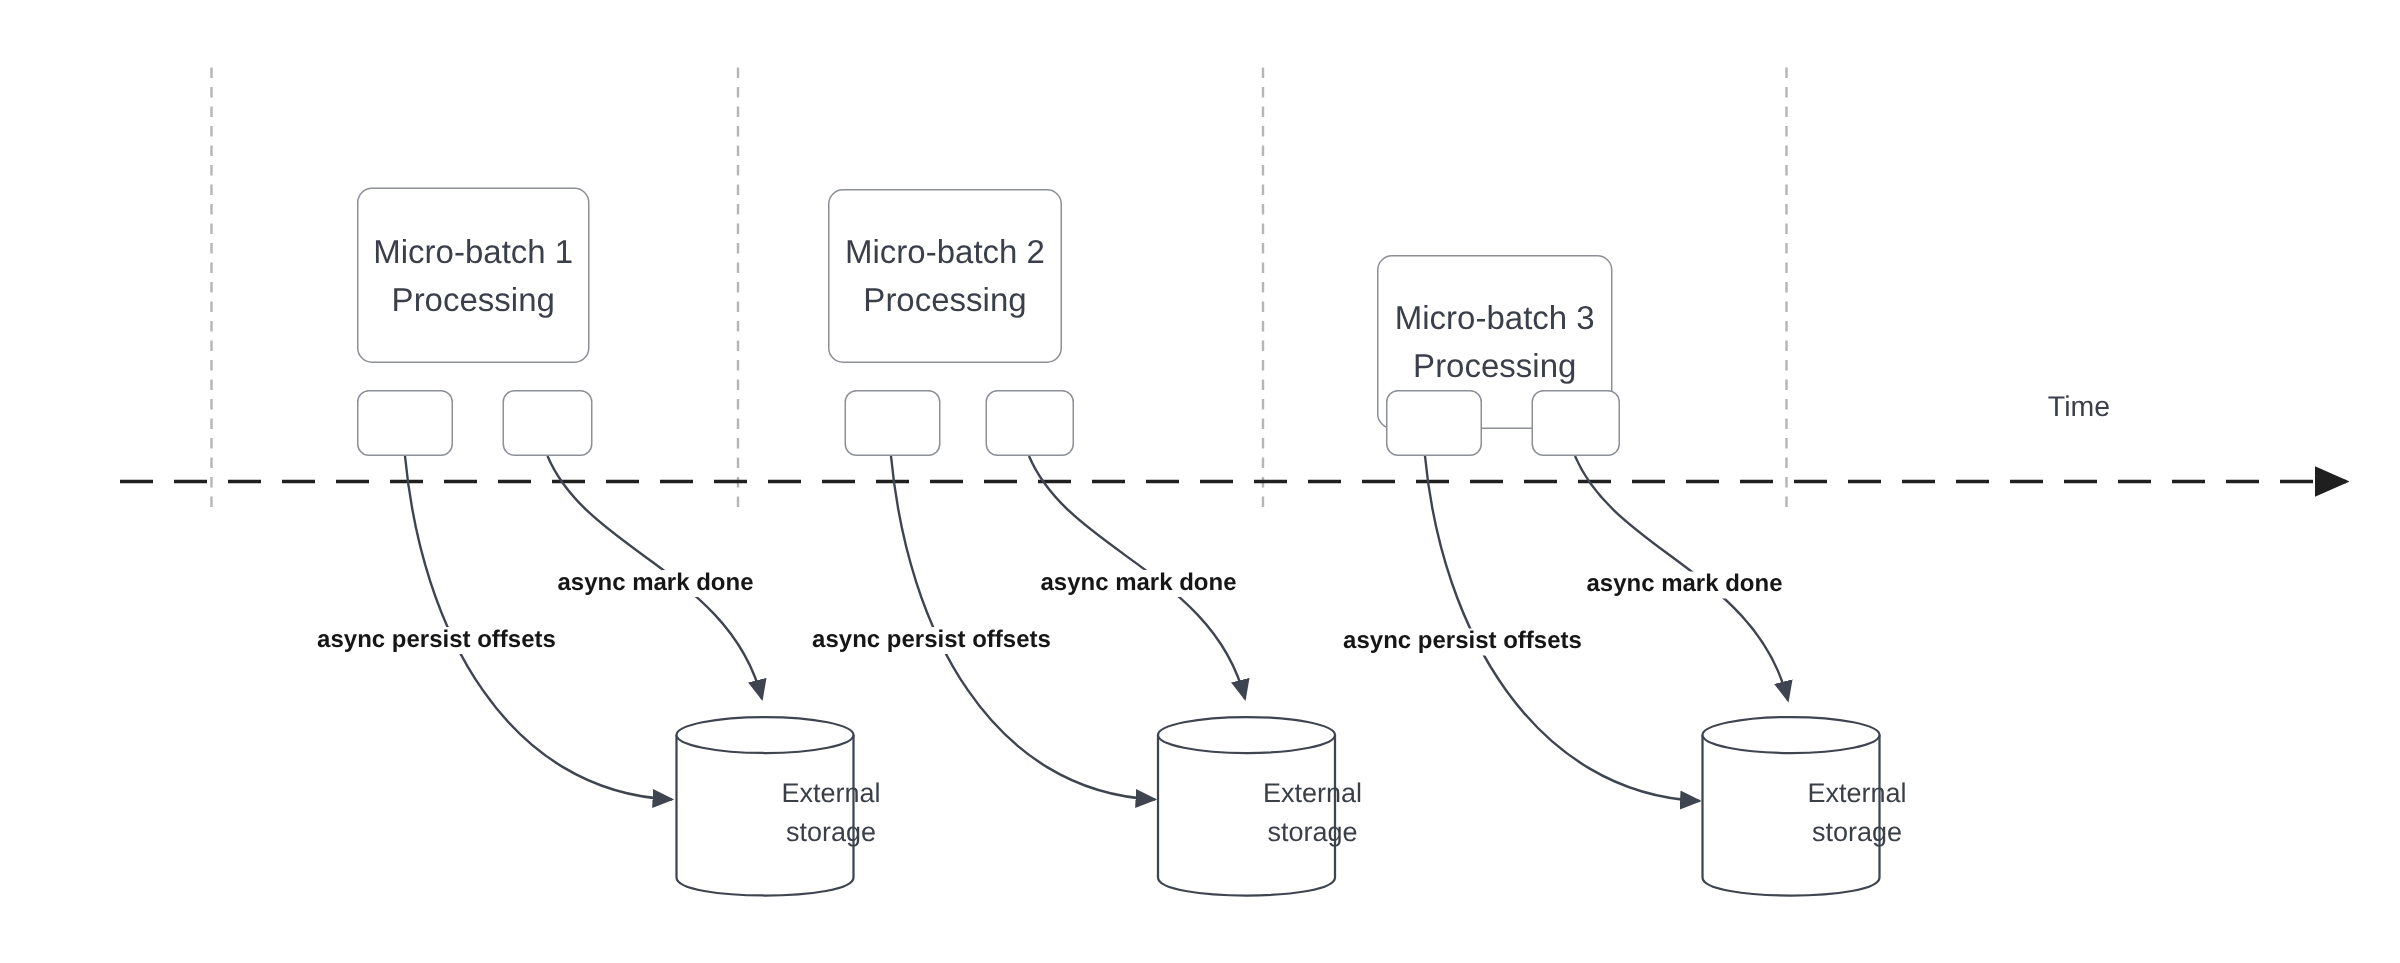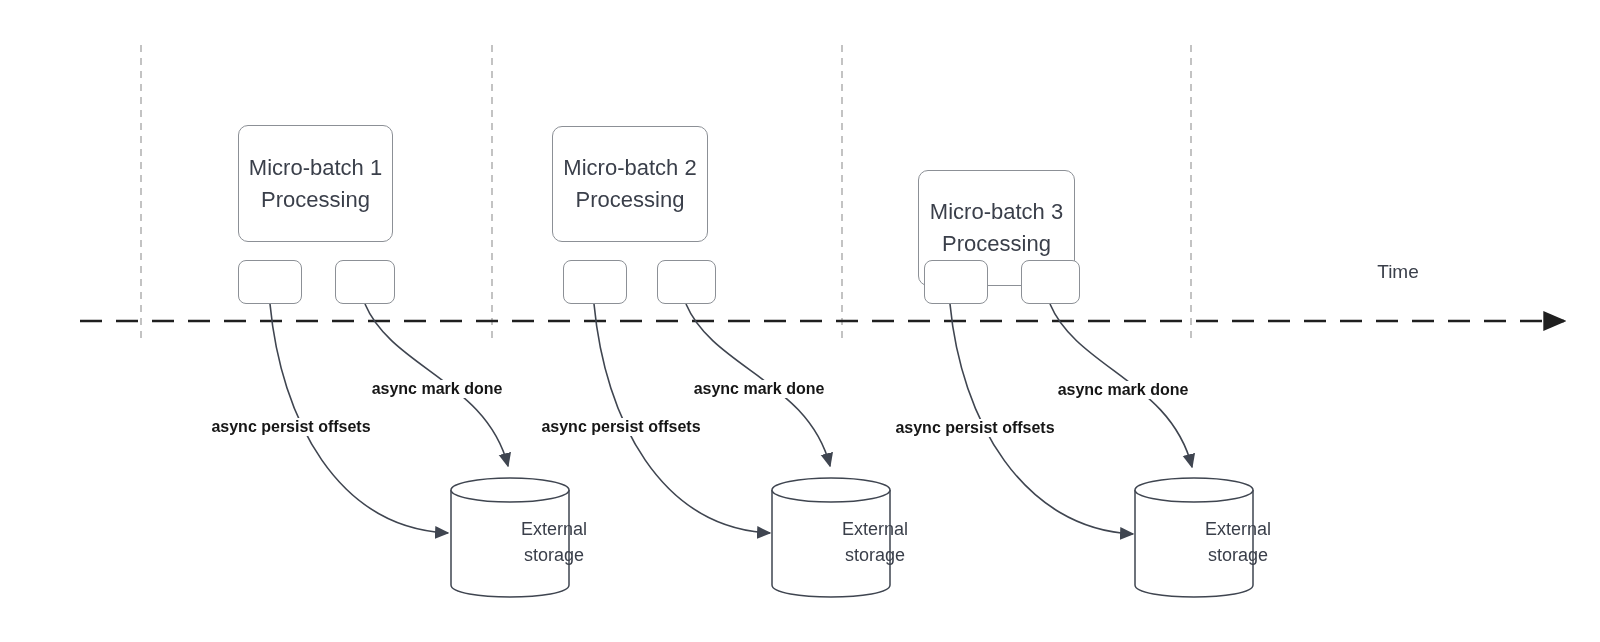--- a/index.html
+++ b/index.html
@@ -134,15 +134,15 @@
   </div>
   <div class="storage-label" style="left:831px;top:542px;">
     <span>External</span><br>
     <span>storage</span>
   </div>
   <div class="storage-label" style="left:1194px;top:542px;">
     <span>External</span><br>
     <span>storage</span>
   </div>
 
-  <div class="time-label" style="left:1386px;top:272px;margin-left:12px;">Time</div>
+  <div class="time-label" style="left:1386px;top:272px;">Time</div>
 
 </div>
 
 </body></html>

